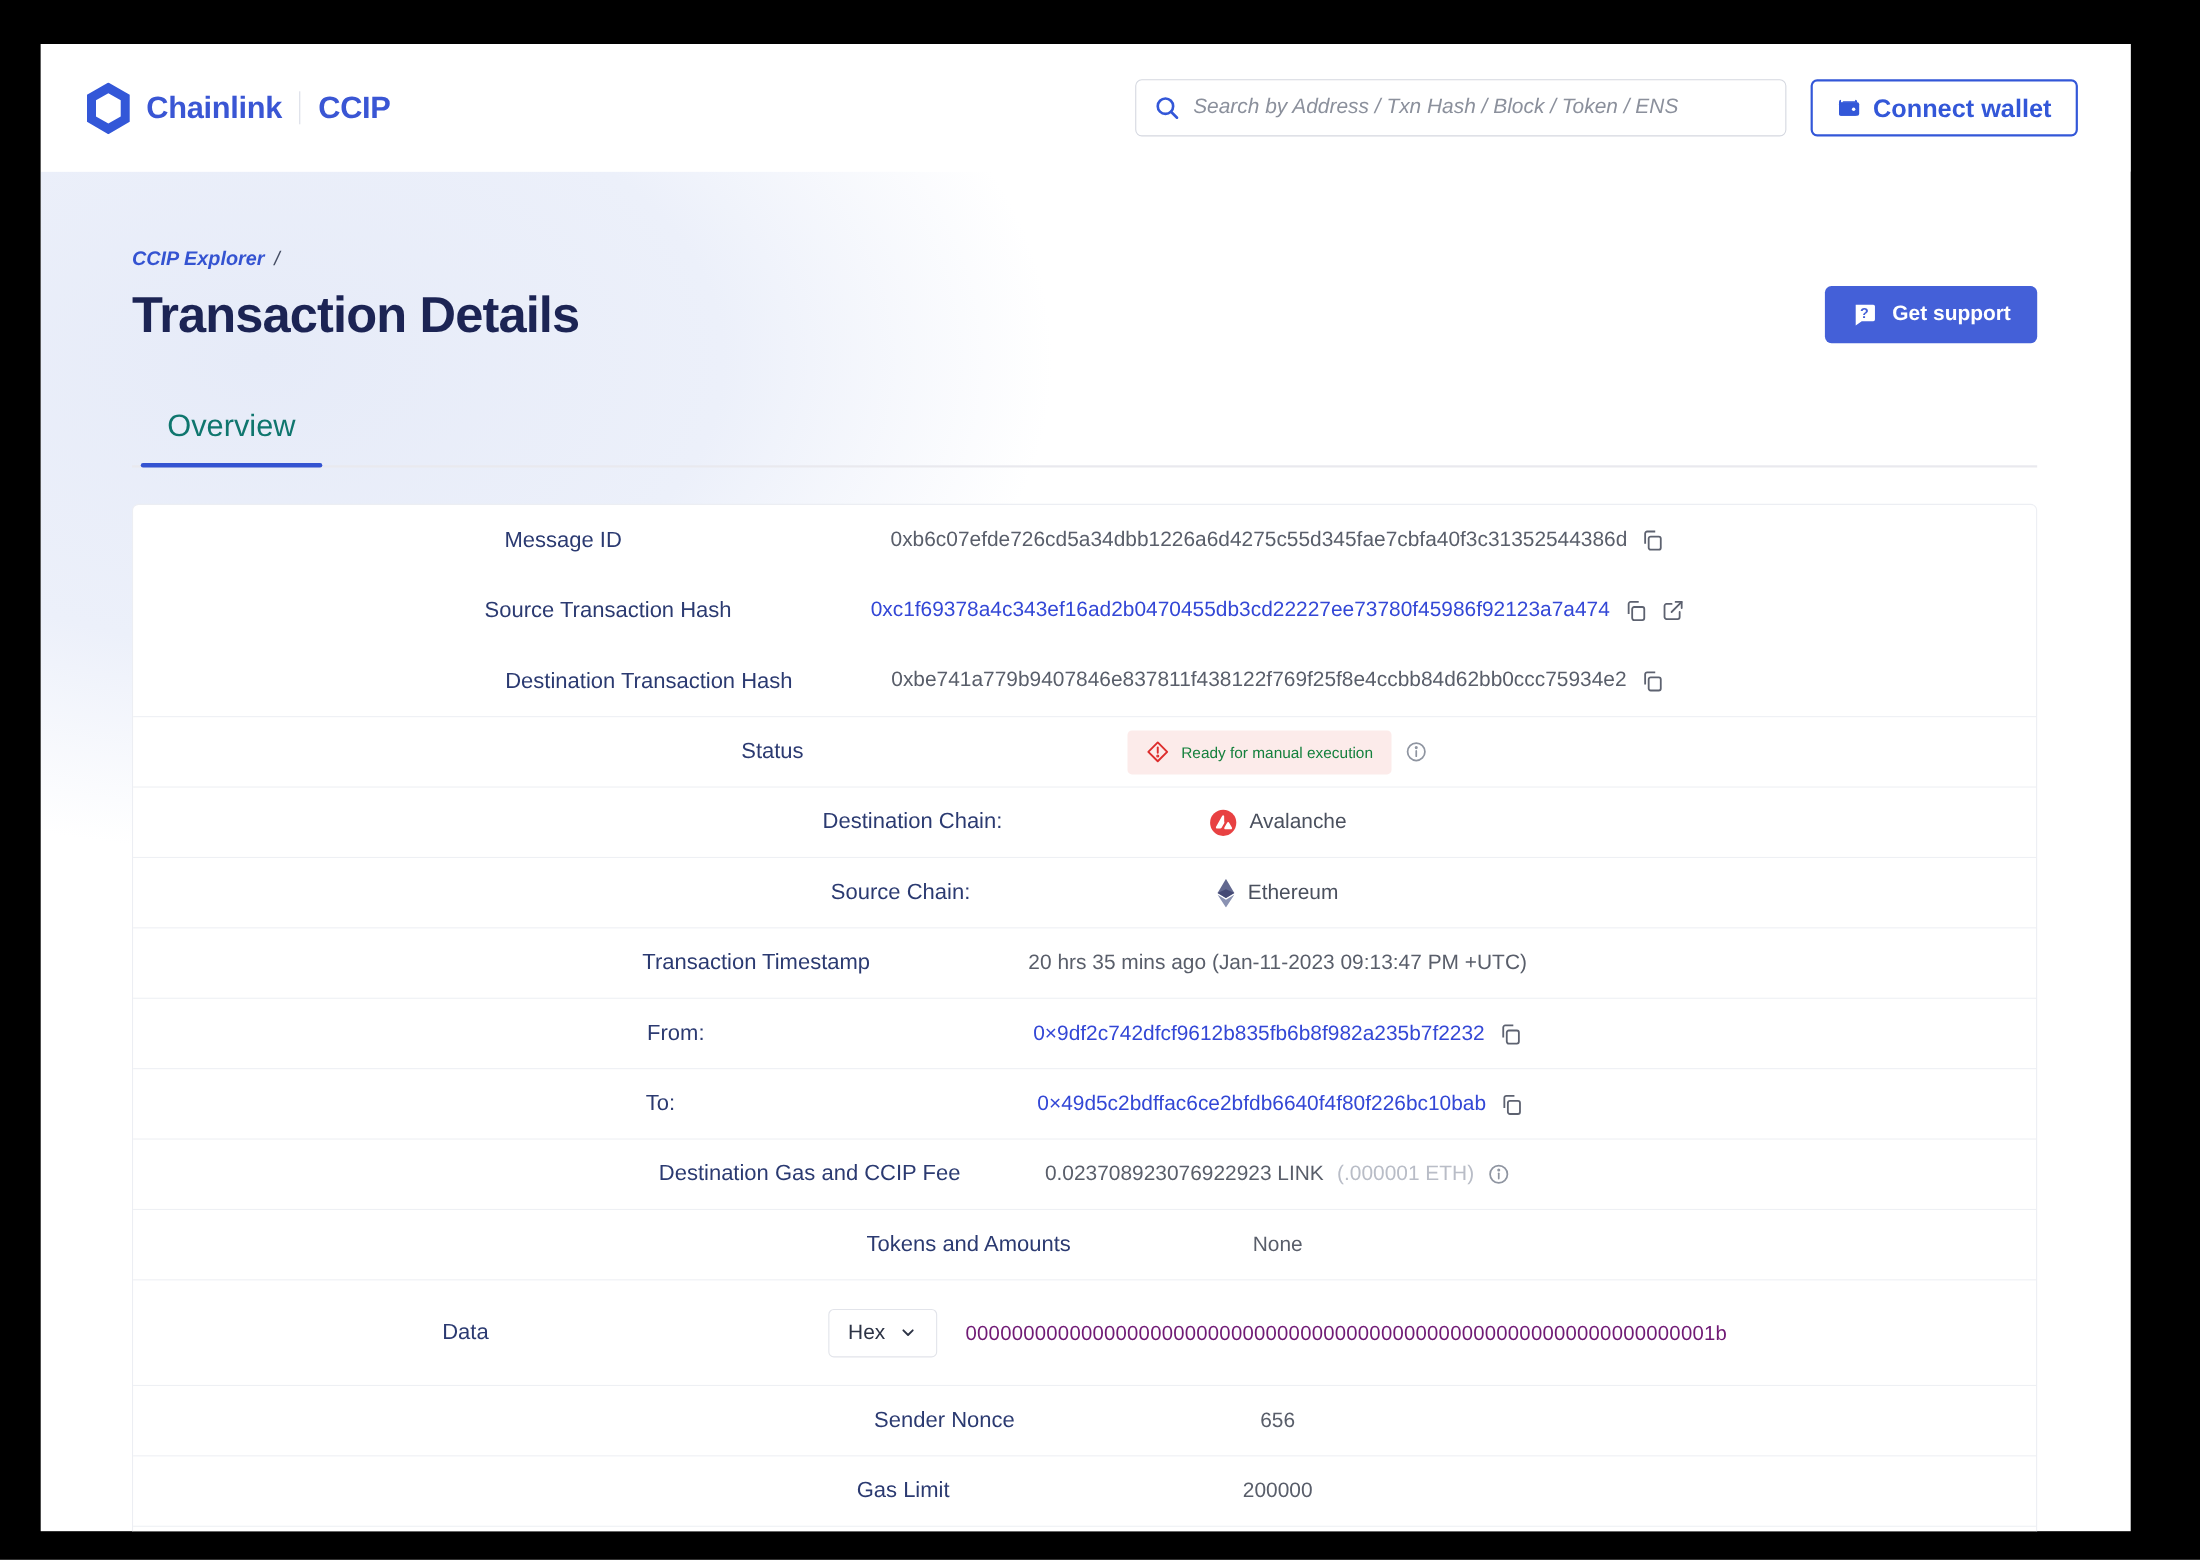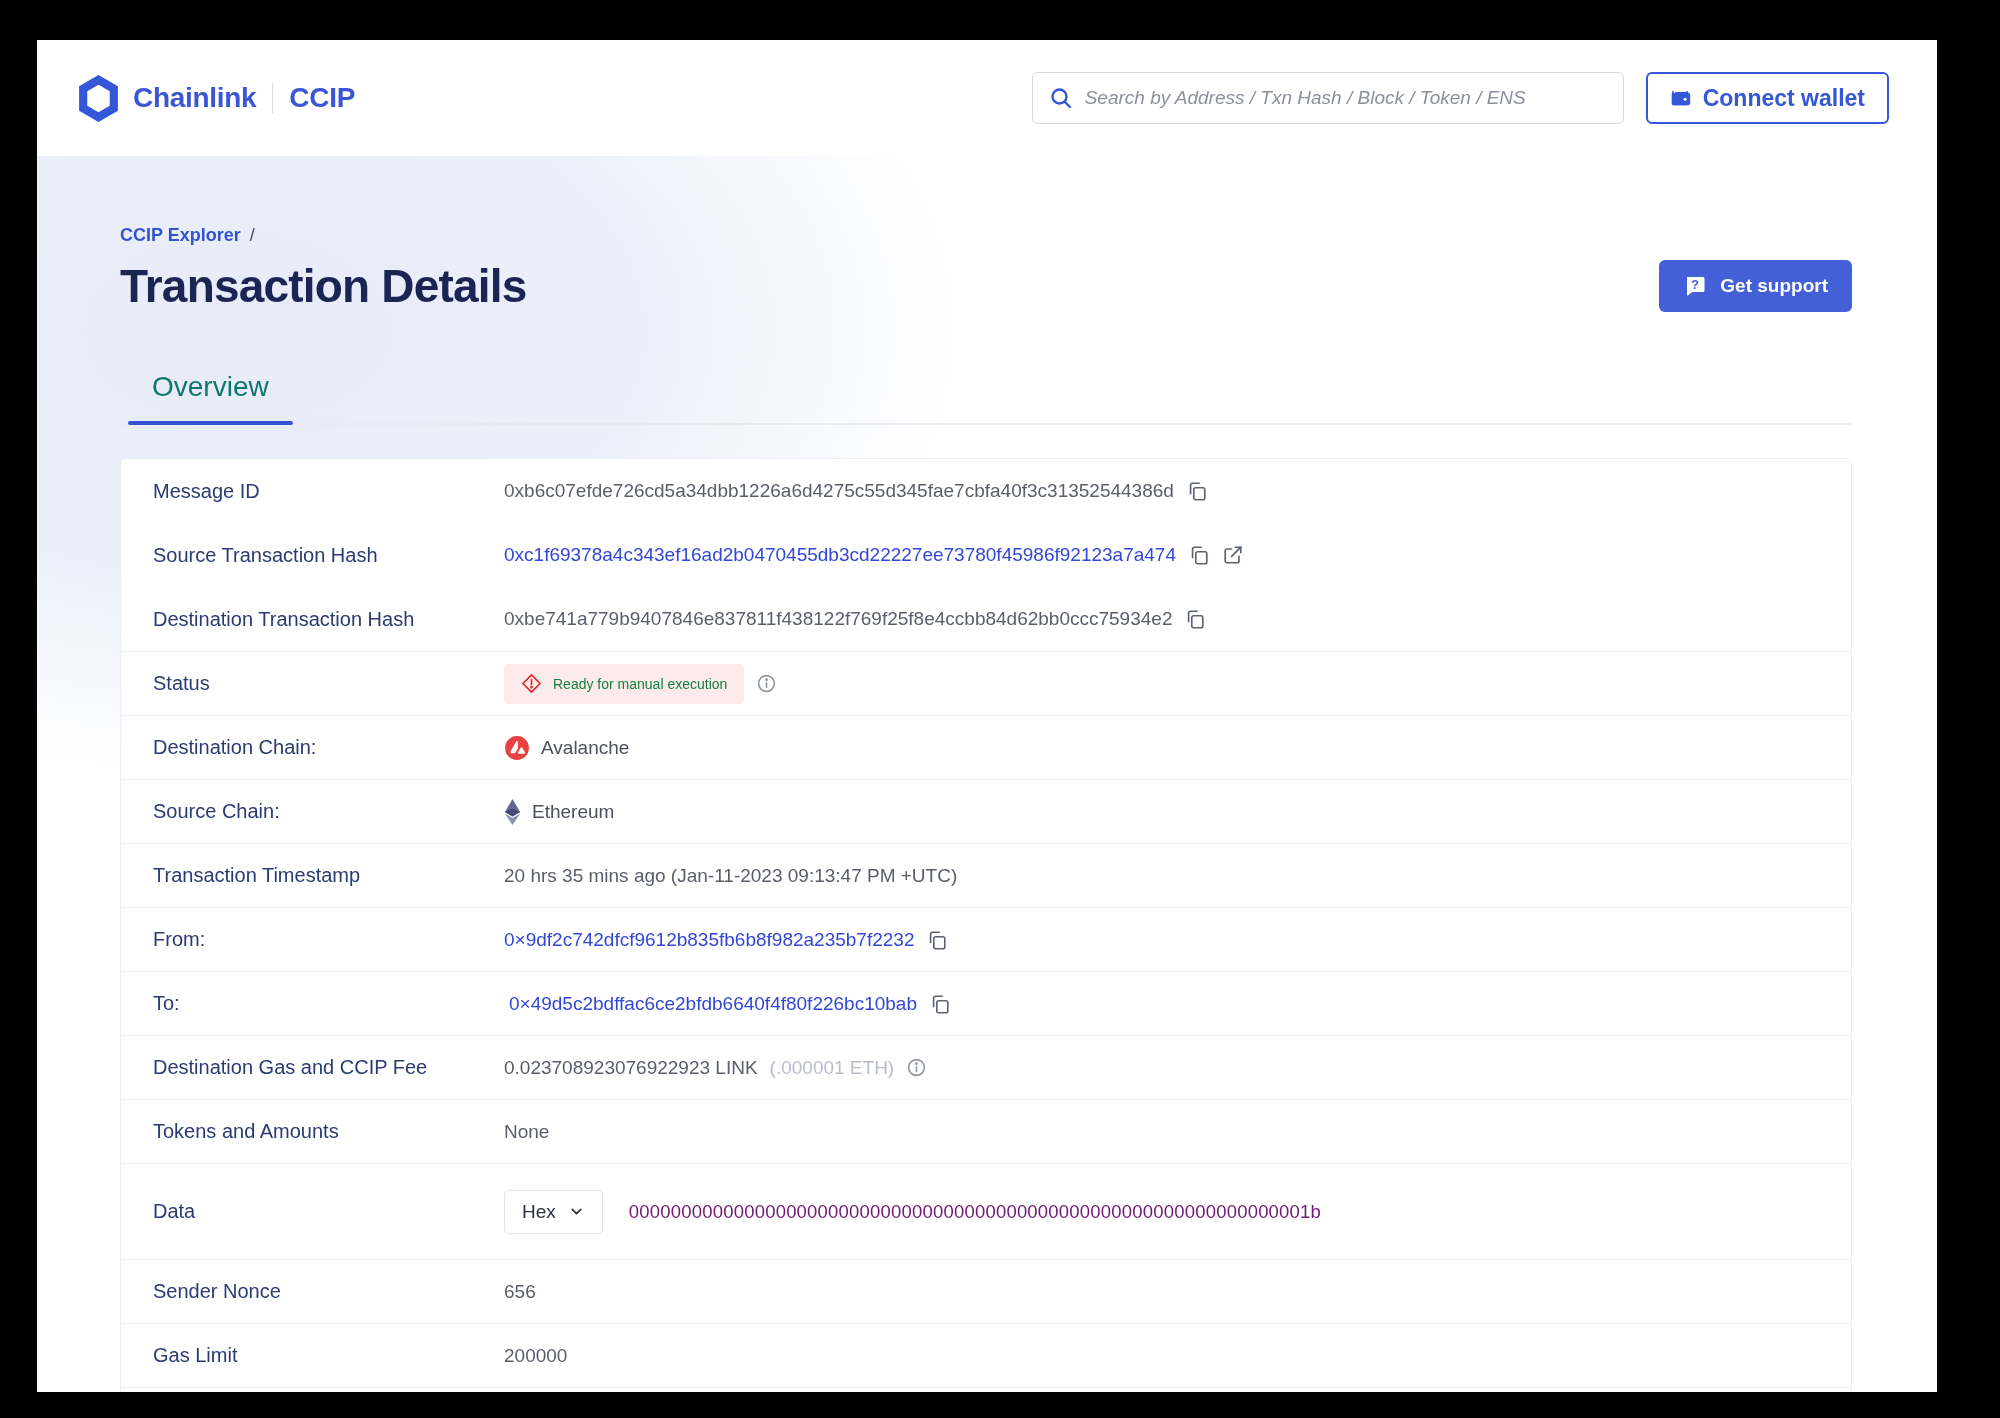--- a/index.html
+++ b/index.html
@@ -45,21 +45,21 @@
 
   
   .content { position: relative; }
   .content::before {
     content: ""; position: absolute; left: 0; top: 0;
     width: 1250px; height: 780px; pointer-events: none;
     background: radial-gradient(ellipse 1000px 620px at 16% 22%,
       #e6ebf8 0%, #ecf0fa 42%, rgba(255,255,255,0) 72%);
   }
   .hero { position: relative; z-index: 1; padding: 69px 85px 0 83px; }
-  .breadcrumb { display: flex; align-items: baseline; gap: 9px; }
+  .breadcrumb { display: flex; align-items: baseline; gap: 9px; font-style: italic; }
   .breadcrumb-link { font-size: 18px; font-weight: 700; color: #3453d1; cursor: pointer; }
   .breadcrumb-sep { font-size: 18px; color: #454d63; }
   .title-row { display: flex; align-items: center; justify-content: space-between; margin-top: 13px; }
   .page-title { font-size: 46px; font-weight: 700; color: #1c2454; letter-spacing: -0.8px; }
   .support-btn {
     height: 52px; padding: 0 24px; border: none; border-radius: 6px;
     background: #4460d8; color: #fff; display: flex; align-items: center; gap: 13px;
     font-size: 19px; font-weight: 600; cursor: pointer;
     font-family: "Liberation Sans", sans-serif;
   }
@@ -74,21 +74,21 @@
   }
 
   
   .main { position: relative; z-index: 1; padding: 0 85px 0 83px; }
   .card {
     margin-top: 33px; background: #fff;
     border: 1px solid #eceef3; border-radius: 6px;
   }
   .row {
     display: flex; align-items: center; min-height: 64px;
-    padding: 0 32px; border-top: 1px solid #eef0f4;
+    padding: 0 32px; border-top: 1px solid #eef0f4; justify-content: center;
   }
   .row.no-top { border-top: none; }
   .row.tall { min-height: 96px; }
   .row-label { width: 351px; flex-shrink: 0; font-size: 20px; font-weight: 500; color: #2b3a71; }
   .row-value { display: flex; align-items: center; gap: 12px; font-size: 19px; color: #595e6a; }
   .hash { color: #595e6a; }
   .link { color: #3347d6; cursor: pointer; }
   .icon-btn { background: none; border: none; padding: 0; cursor: pointer; display: flex; align-items: center; }
   .status-badge {
     display: flex; align-items: center; gap: 11px; height: 40px; padding: 0 17px;

